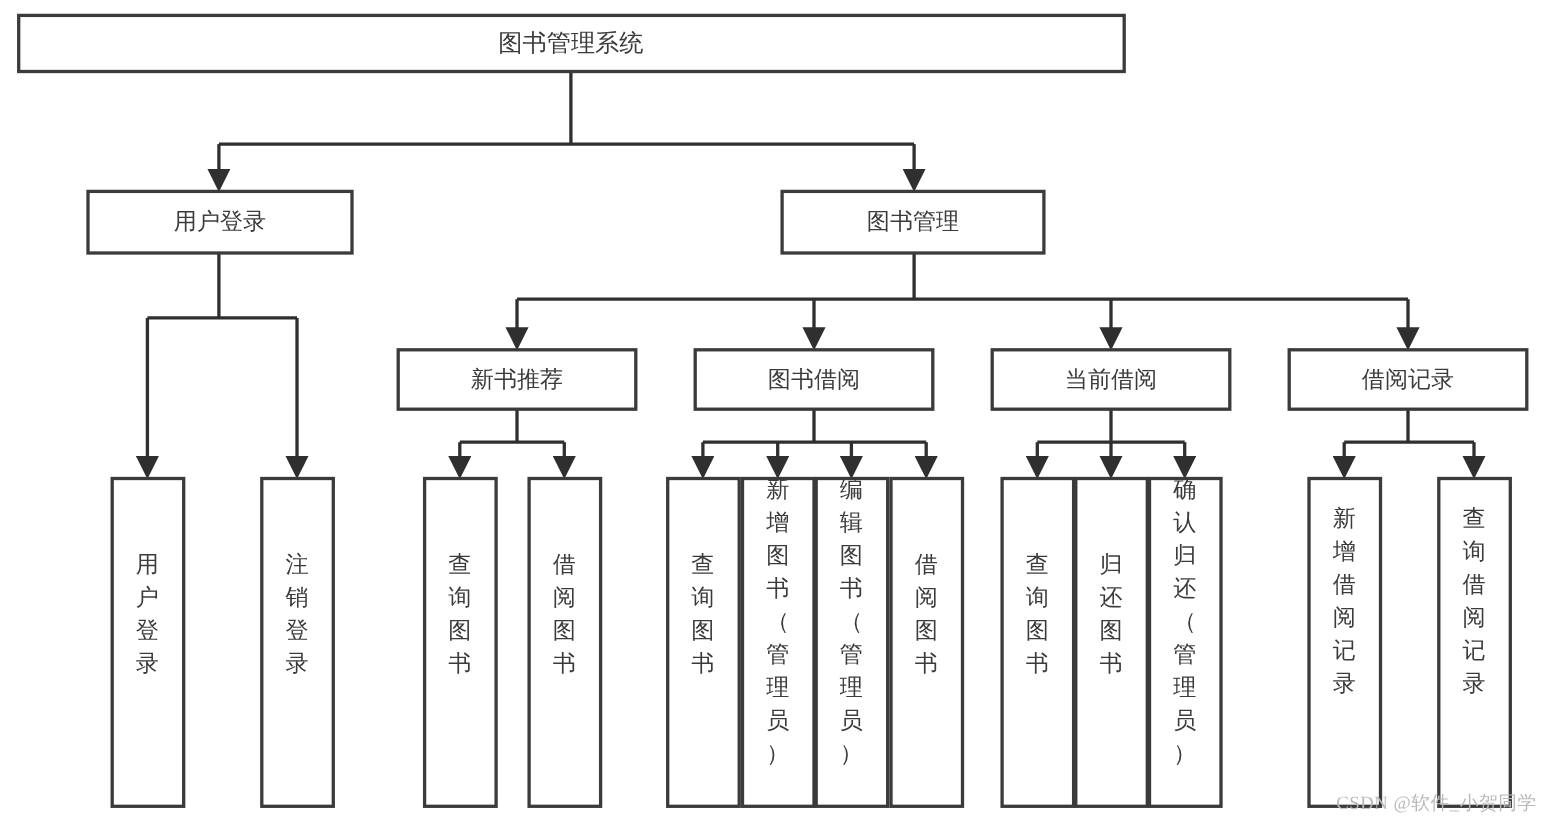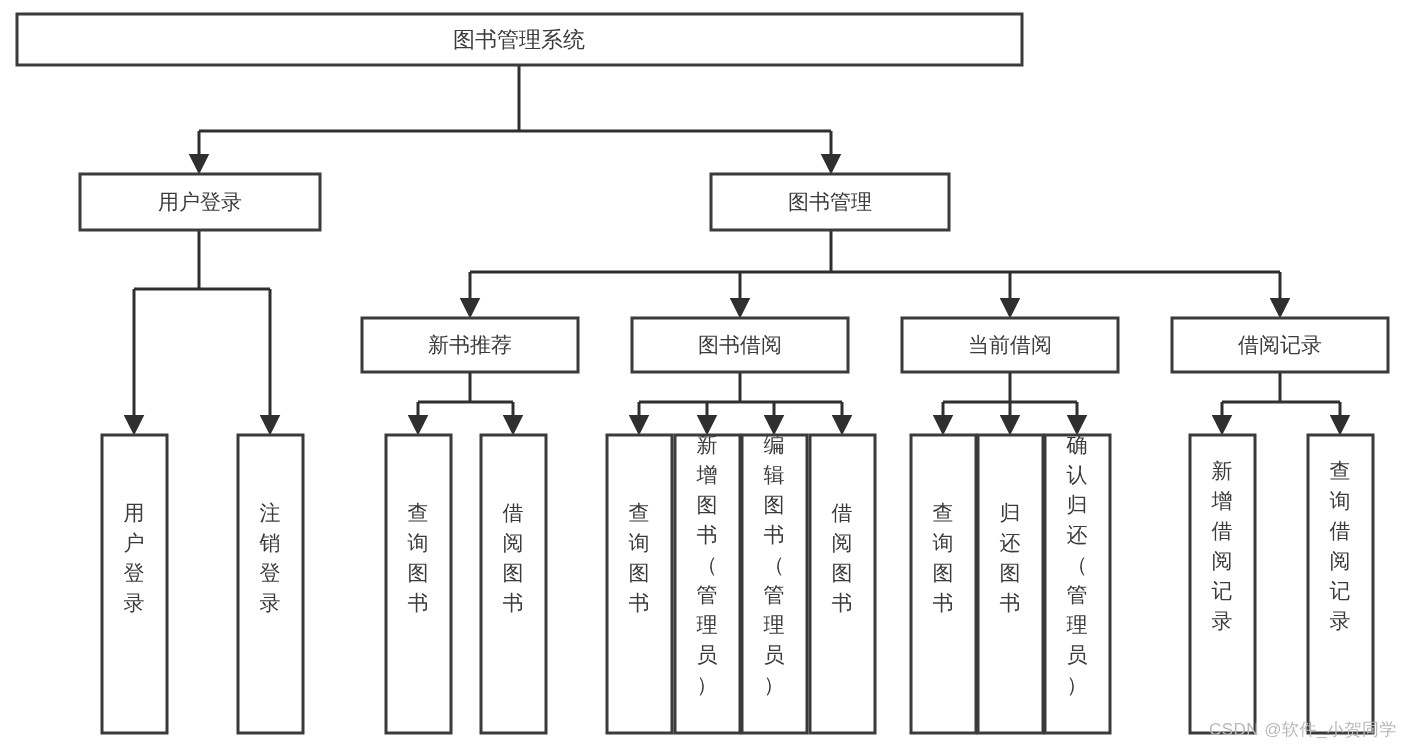--- a/index.html
+++ b/index.html
@@ -42,21 +42,21 @@
   }
   .edge {
     stroke: #2f2f2f;
     stroke-width: 3;
     fill: none;
   }
   .watermark {
     position: absolute;
     right: 8px;
     bottom: 6px;
-    font-family: Liberation Sans, sans-serif;
+    font-family: Liberation Serif, serif;
     font-size: 17px;
     color: #b9b9b9;
     white-space: nowrap;
     letter-spacing: 0.5px;
   }
 </style>
 </head>
 <body>
 
 <svg id="diagram" viewBox="0 0 1405 747" xmlns="http://www.w3.org/2000/svg">

